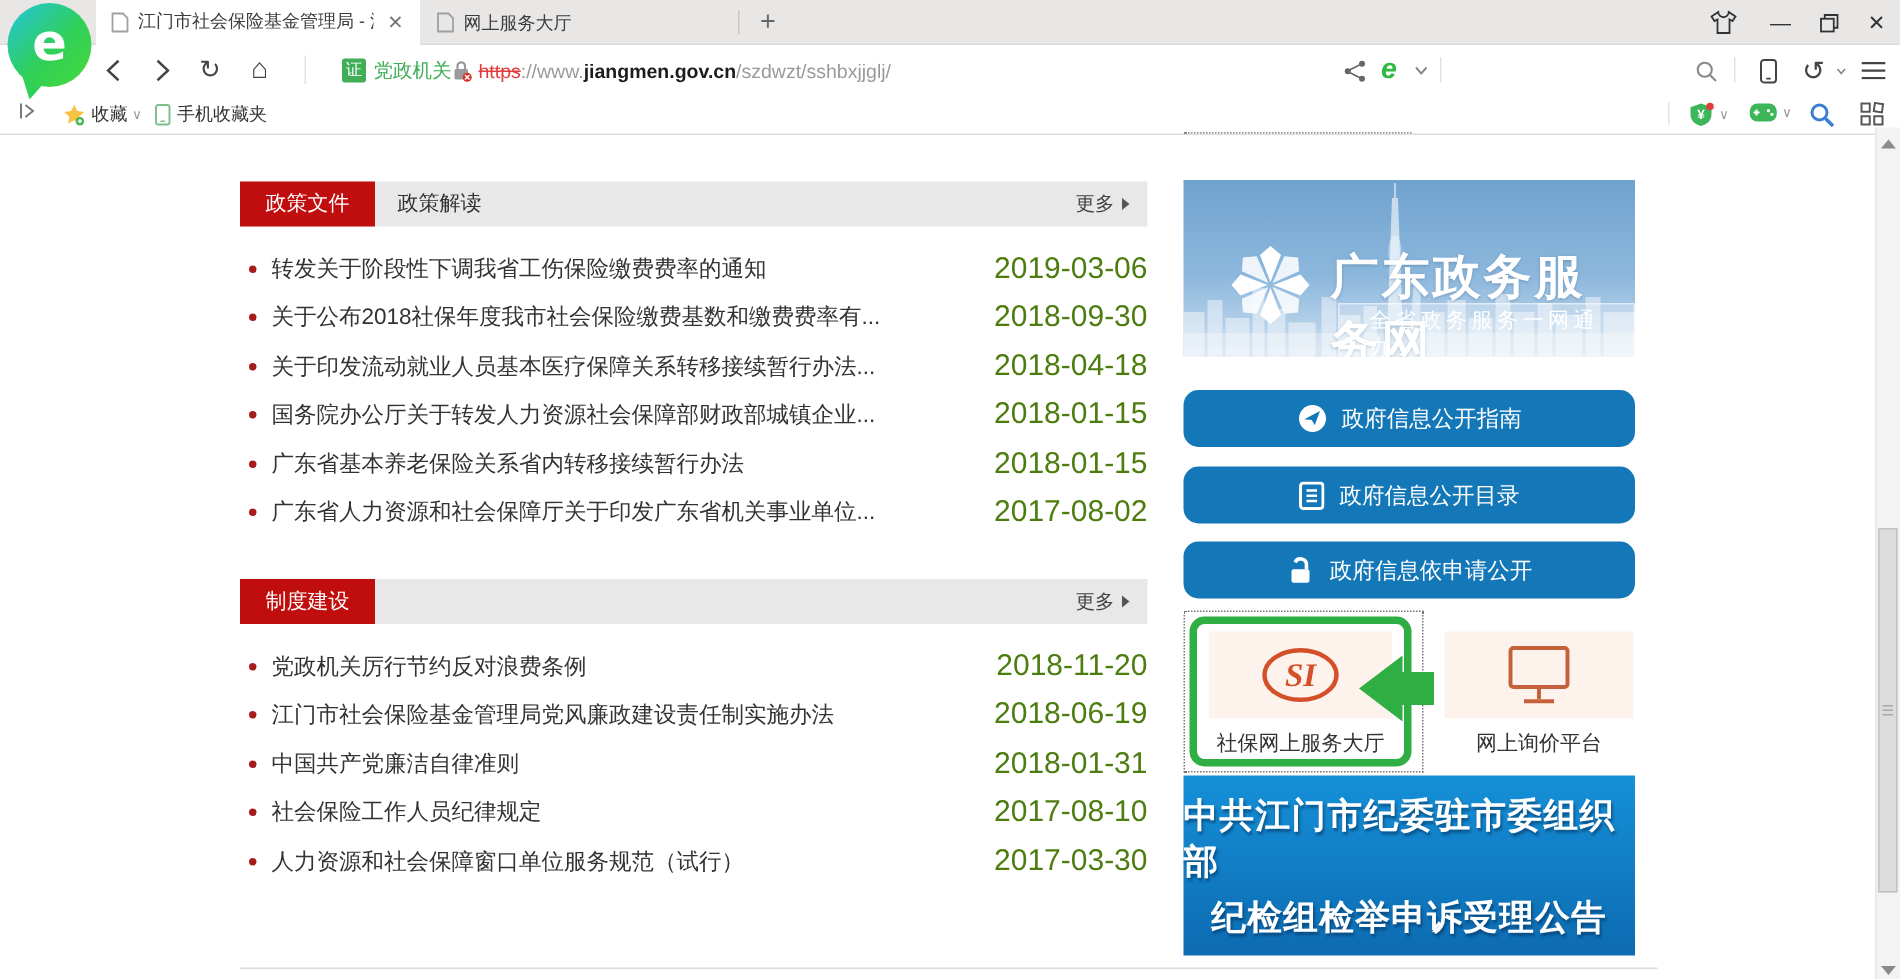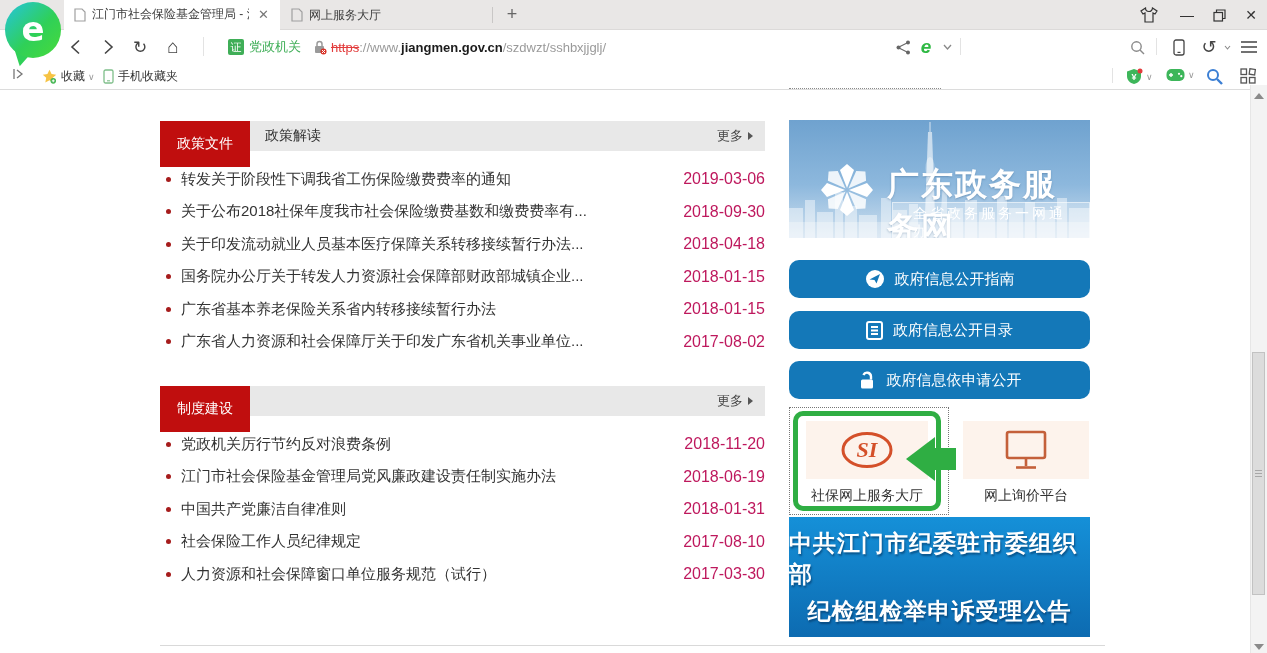--- a/index.html
+++ b/index.html
@@ -21,41 +21,41 @@
   .logo { left:5px; top:2px; width:56px; height:56px; border-radius:50%; background:linear-gradient(135deg,#25c4e0 0%,#2fd058 55%,#49da3a 100%); z-index:50; display:flex; align-items:center; justify-content:center; }
   .logo .e { color:#fff; font-size:34px; font-weight:bold; font-family:"DejaVu Sans",sans-serif; transform:translateY(-1px); }
   .logo-tail { left:12px; top:52px; width:0; height:0; border-left:10px solid transparent; border-right:6px solid transparent; border-top:14px solid #2fd058; transform:rotate(18deg); z-index:49; }
 
   .toolbar { left:0; top:30px; width:1267px; height:32px; background:#fff; }
   .navico { position:absolute; top:38px; width:18px; height:18px; display:flex; align-items:center; justify-content:center; color:#444; font-size:17px; }
   .vdiv { position:absolute; background:#e3e3e3; width:1px; }
 
   .urlrow { position:absolute; top:37px; left:228px; height:20px; display:flex; align-items:center; font-size:13px; }
   .badge-zheng { width:16px; height:16px; background:#3fae57; color:#fff; border-radius:2px; font-size:11px; line-height:16px; text-align:center; margin-right:5px; }
-  .sitetype { color:#3fae57; margin-right:12px; }
+  .sitetype { color:#3fae57; }
   .u-scheme { color:#e23c3c; text-decoration:line-through; }
   .u-grey { color:#9a9a9a; }
   .u-dom  { color:#1c1c1c; font-weight:bold; }
 
   .bookbar { left:0; top:62px; width:1267px; height:28px; background:#fff; border-bottom:1px solid #dcdcdc; }
   .bookitem { position:absolute; top:68px; display:flex; align-items:center; font-size:12px; color:#333; }
   .chev { font-size:9px; color:#999; margin-left:3px; }
 
   
   .sec-header { position:absolute; left:160px; width:605px; height:30px; background:#e8e8e8; }
-  .sec-tab-active { position:absolute; left:0; top:0; width:90px; height:46px; background:#c00e0e; color:#fff; font-size:14px; display:flex; align-items:center; justify-content:center; }
+  .sec-tab-active { position:absolute; left:0; top:0; width:90px; height:30px; background:#c00e0e; color:#fff; font-size:14px; display:flex; align-items:center; justify-content:center; }
   .sec-tab2 { position:absolute; left:105px; top:0; height:30px; color:#333; font-size:14px; display:flex; align-items:center; }
   .more { position:absolute; right:12px; top:0; height:30px; display:flex; align-items:center; font-size:13px; color:#444; }
   .more .tri { width:0; height:0; border-left:5px solid #555; border-top:4px solid transparent; border-bottom:4px solid transparent; margin-left:5px; }
 
   .newslist { position:absolute; left:160px; width:605px; }
   .nrow { height:32.5px; display:flex; align-items:center; }
   .nrow .bullet { width:5px; height:5px; border-radius:50%; background:#a61c1c; margin:0 10px 0 6px; flex:none; }
   .nrow .t { flex:1; font-size:15px; color:#333; overflow:hidden; white-space:nowrap; text-decoration:none; }
-  .nrow .d { font-size:16px; color:#be185d; margin-left:12px; }
+  .nrow .d { font-size:20px; color:#4d7c0f; margin-left:12px; }
 
   .footline { left:160px; top:645px; width:945px; height:1px; background:#d9d9d9; }
 
   
   .frag { left:789px; top:84px; width:152px; height:5px; border-bottom:1px dotted #8a8a8a; }
   .govbanner { left:789px; top:120px; width:301px; height:118px; background:linear-gradient(180deg,#6fa2cf 0%,#8db8dd 55%,#cfe0ef 100%); overflow:hidden; }
   .govbanner .sky { position:absolute; left:0; bottom:0; }
   .gb-title { position:absolute; left:98px; top:43px; color:#fff; font-size:32px; font-weight:bold; letter-spacing:2px; text-shadow:0 1px 2px rgba(40,80,120,.35); }
   .gb-sub { position:absolute; left:103px; top:82px; background:rgba(255,255,255,.25); border:1px solid rgba(255,255,255,.55); color:#fff; font-size:14px; letter-spacing:3px; padding:2px 20px; }
 

